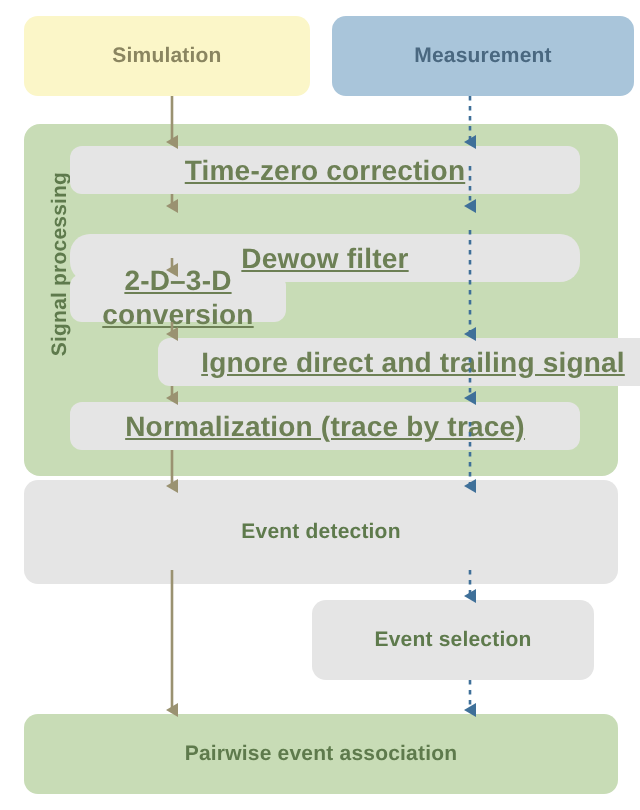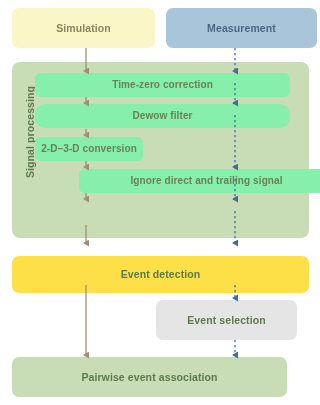--- a/index.html
+++ b/index.html
@@ -67,51 +67,52 @@
     font-size: 10.5px;
     font-weight: bold;
     color: #5e7a4c;
     letter-spacing: 0.1px;
   }
   .step {
     position: absolute;
     left: 35px;
     width: 255px;
     height: 24px;
-    background: #86efac;
+    background: #e5e5e5;
     color: #6d8055;
     border-radius: 6px;
-    font-size: 10px;
+    font-size: 14px;
+    text-decoration: underline;
   }
   .step-timezero   { top: 73px; }
-  .step-dewow      { top: 104px; border-radius: 10px; }
+  .step-dewow      { top: 117px; border-radius: 10px; }
   .step-conversion { top: 137px; width: 108px; }
   .step-ignore     { top: 169px; margin-left: 44px; }
   .step-normalize  { top: 201px; }
 
   .node-event-detection {
     left: 12px;
-    top: 256px;
+    top: 240px;
     width: 297px;
-    height: 37px;
-    background: #fde047;
+    height: 52px;
+    background: #e5e5e5;
     color: #5e7a4c;
   }
   .node-event-selection {
     left: 156px;
     top: 300px;
     width: 141px;
     height: 40px;
     background: #e5e5e5;
     color: #5e7a4c;
   }
   .node-pairwise {
     left: 12px;
     top: 357px;
-    width: 275px;
+    width: 297px;
     height: 40px;
     background: #c8dcb6;
     color: #5e7a4c;
   }
 
   .edges {
     position: absolute;
     left: 0;
     top: 0;
     width: 320px;
@@ -133,20 +134,21 @@
   </div>
 
   <div class="node step step-timezero">Time-zero correction</div>
 
   <div class="node step step-dewow">Dewow filter</div>
 
   <div class="node step step-conversion">2-D–3-D conversion</div>
 
   <div class="node step step-ignore">Ignore direct and trailing signal</div>
 
+  <div class="node step step-normalize">Normalization (trace by trace)</div>
 
   <div class="node node-event-detection">Event detection</div>
 
   <div class="node node-event-selection">Event selection</div>
 
   <div class="node node-pairwise">Pairwise event association</div>
 
   <svg class="edges" width="320" height="405" viewBox="0 0 320 405">
     <defs>
       <marker id="arrow-sim" markerWidth="7" markerHeight="6" refX="3.5" refY="3" orient="auto" markerUnits="userSpaceOnUse">

